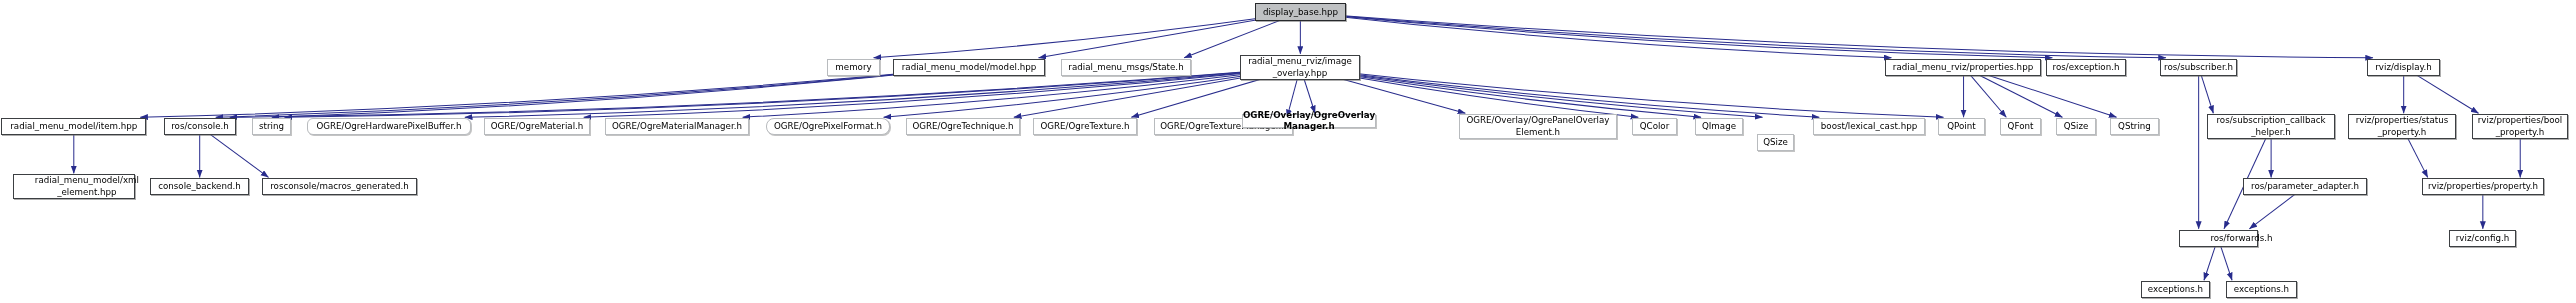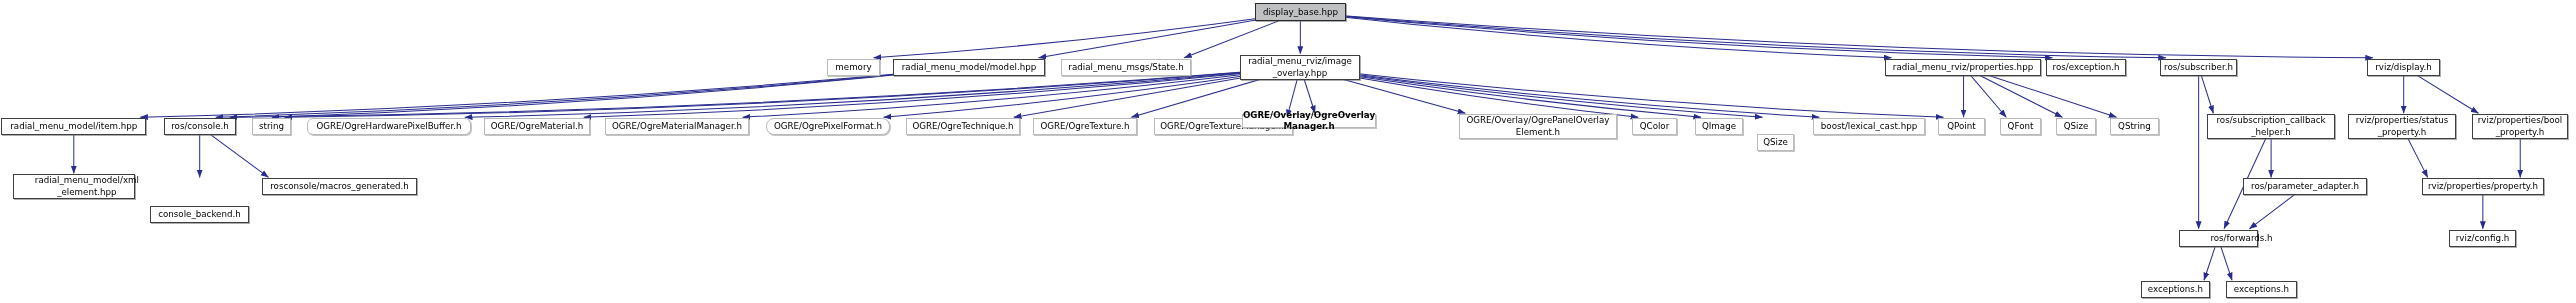--- a/index.html
+++ b/index.html
@@ -108,21 +108,21 @@
       <div class="node plain" style="left: 2056px; top: 118px; width: 40px; height: 16.7px;">QSize</div>
       <div class="node plain" style="left: 2110px; top: 118px; width: 49px; height: 16.7px;">QString</div>
       <div class="node linked" style="left: 2207px; top: 114px; width: 128px; height: 25px;">ros/subscription_callback
 _helper.h</div>
       <div class="node linked" style="left: 2348px; top: 114px; width: 108px; height: 25px;">rviz/properties/status
 _property.h</div>
       <div class="node linked" style="left: 2472px; top: 114px; width: 96px; height: 25px;">rviz/properties/bool
 _property.h</div>
       <div class="node linked" style="left: 13.4px; top: 174px; width: 122px; height: 25px; padding-left: 25px;">radial_menu_model/xml
 _element.hpp</div>
-      <div class="node linked" style="left: 150px; top: 178px; width: 99px; height: 16.7px; margin-top: 28px;">console_backend.h</div>
+      <div class="node linked" style="left: 150px; top: 178px; width: 99px; height: 16.7px;">console_backend.h</div>
       <div class="node linked" style="left: 262px; top: 178px; width: 155px; height: 16.7px;">rosconsole/macros_generated.h</div>
       <div class="node linked" style="left: 2243px; top: 178px; width: 124px; height: 16.7px;">ros/parameter_adapter.h</div>
       <div class="node linked" style="left: 2422px; top: 178px; width: 122px; height: 16.7px;">rviz/properties/property.h</div>
       <div class="node linked" style="left: 2179px; top: 230px; width: 79px; height: 16.7px; padding-left: 46px;">ros/forwards.h</div>
       <div class="node linked" style="left: 2449px; top: 230px; width: 67px; height: 16.7px;">rviz/config.h</div>
       <div class="node linked" style="left: 2141px; top: 281px; width: 69px; height: 16.7px;">exceptions.h</div>
       <div class="node linked" style="left: 2226px; top: 281px; width: 71px; height: 16.7px;">exceptions.h</div>
     </div>
 </div>
 

